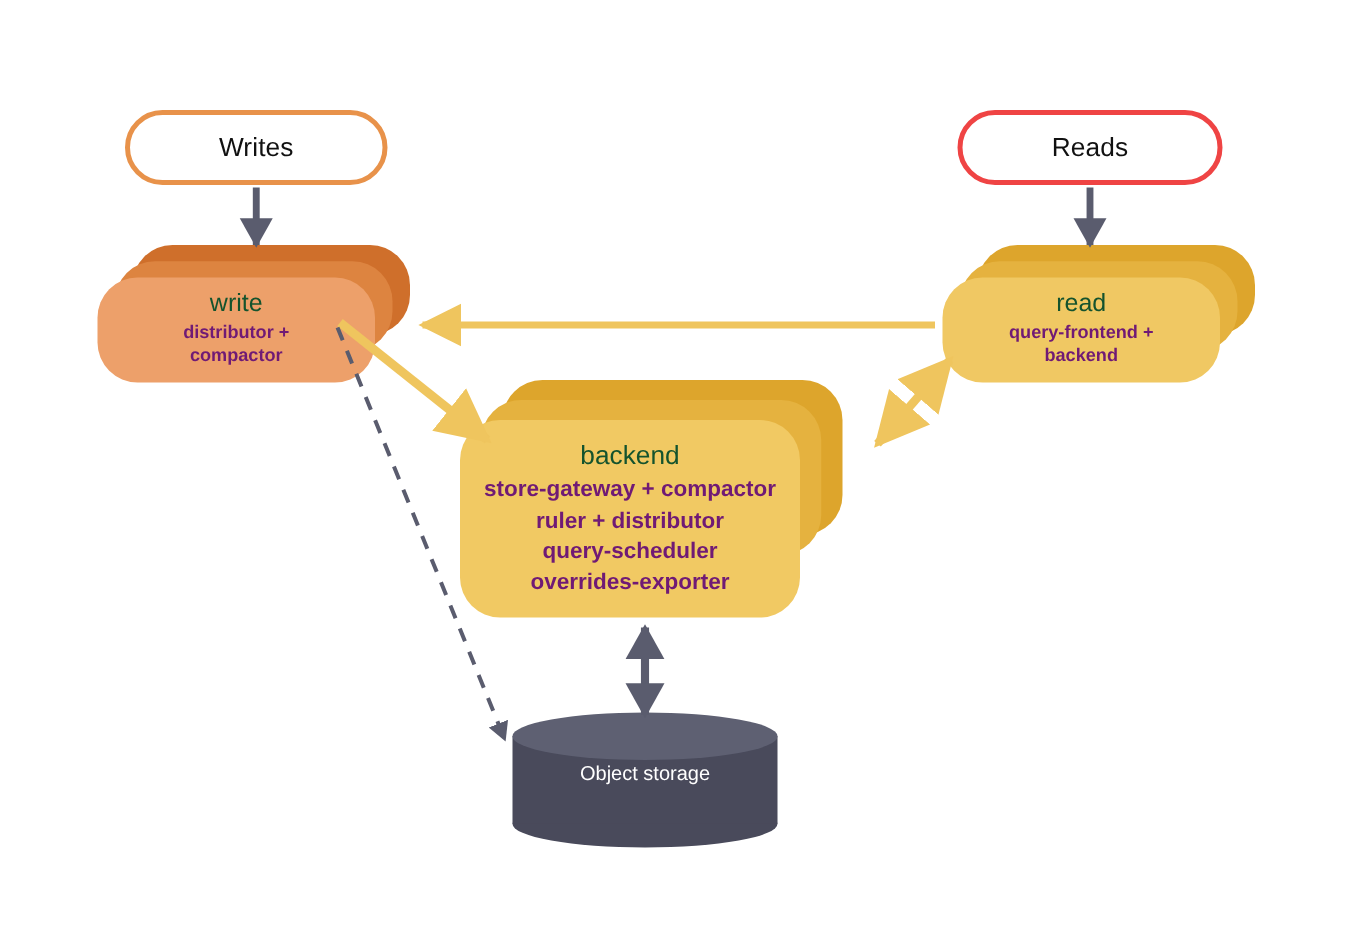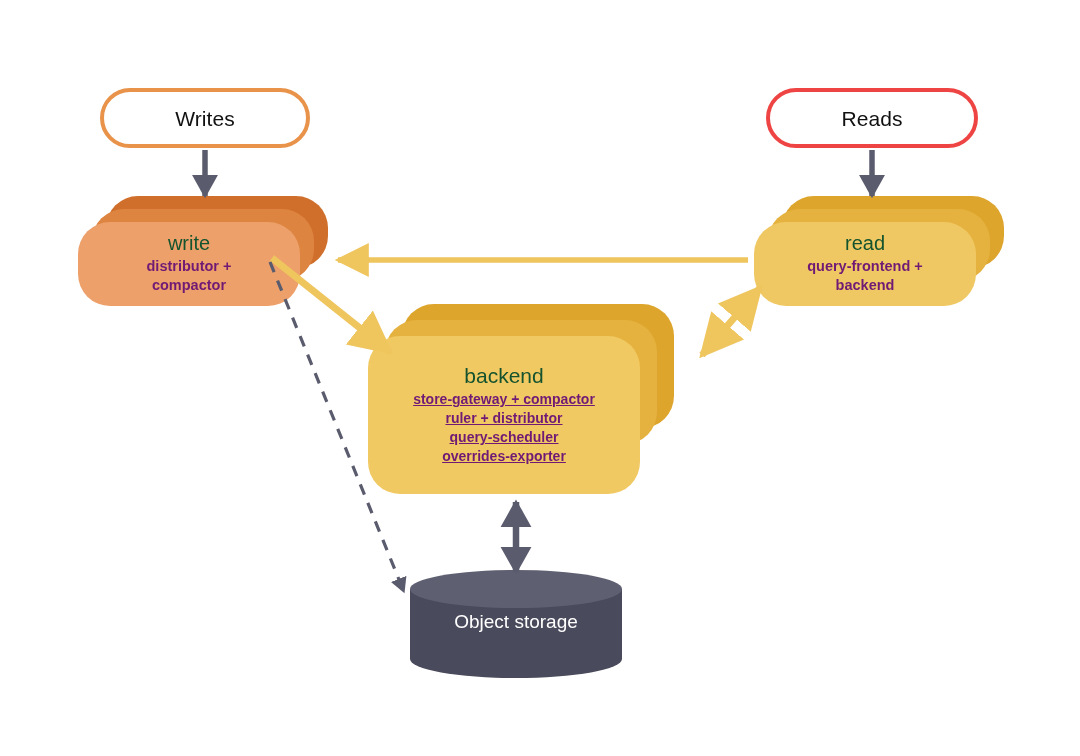--- a/index.html
+++ b/index.html
@@ -101,21 +101,21 @@
   #read-back   { left: 28px; top: 0px;  width: 222px; height: 72px; background: #dda52c; z-index: 1; }
   #read-mid    { left: 14px; top: 13px; width: 222px; height: 72px; background: #e5b23f; z-index: 2; }
   #read-front  { left: 0px;  top: 26px; width: 222px; height: 84px; background: #f0c863; z-index: 3; }
 
   
   #backend-stack { left: 368px; top: 304px; width: 340px; height: 190px; }
   #backend-back   { left: 34px; top: 0px;  width: 272px; height: 124px; background: #dda52c; z-index: 1; }
   #backend-mid    { left: 17px; top: 16px; width: 272px; height: 124px; background: #e5b23f; z-index: 2; }
   #backend-front  { left: 0px;  top: 32px; width: 272px; height: 158px; background: #f1c963; z-index: 3; }
   #backend-front .card-title { font-size: 21px; margin-bottom: 2px; }
-  #backend-front .card-sub { font-size: 14px; line-height: 1.36; text-decoration: underline; }
+  #backend-front .card-sub { font-size: 18px; line-height: 1.36; }
 
   
   #object-storage {
     position: absolute;
     left: 410px; top: 570px;
     width: 212px; height: 108px;
     z-index: 4;
   }
   #cyl-body {
     position: absolute;
@@ -135,21 +135,21 @@
     left: 0; top: 0px;
     width: 212px; height: 38px;
     background: #5e6072;
     border-radius: 50%;
   }
   #cyl-label {
     position: absolute;
     left: 0; top: 42px;
     width: 212px;
     text-align: center;
-    font-size: 19px;
+    font-size: 16px;
     color: #ffffff;
     z-index: 2;
     line-height: 1;
   }
 </style>
 </head>
 <body>
 
 <div id="diagram">
 

